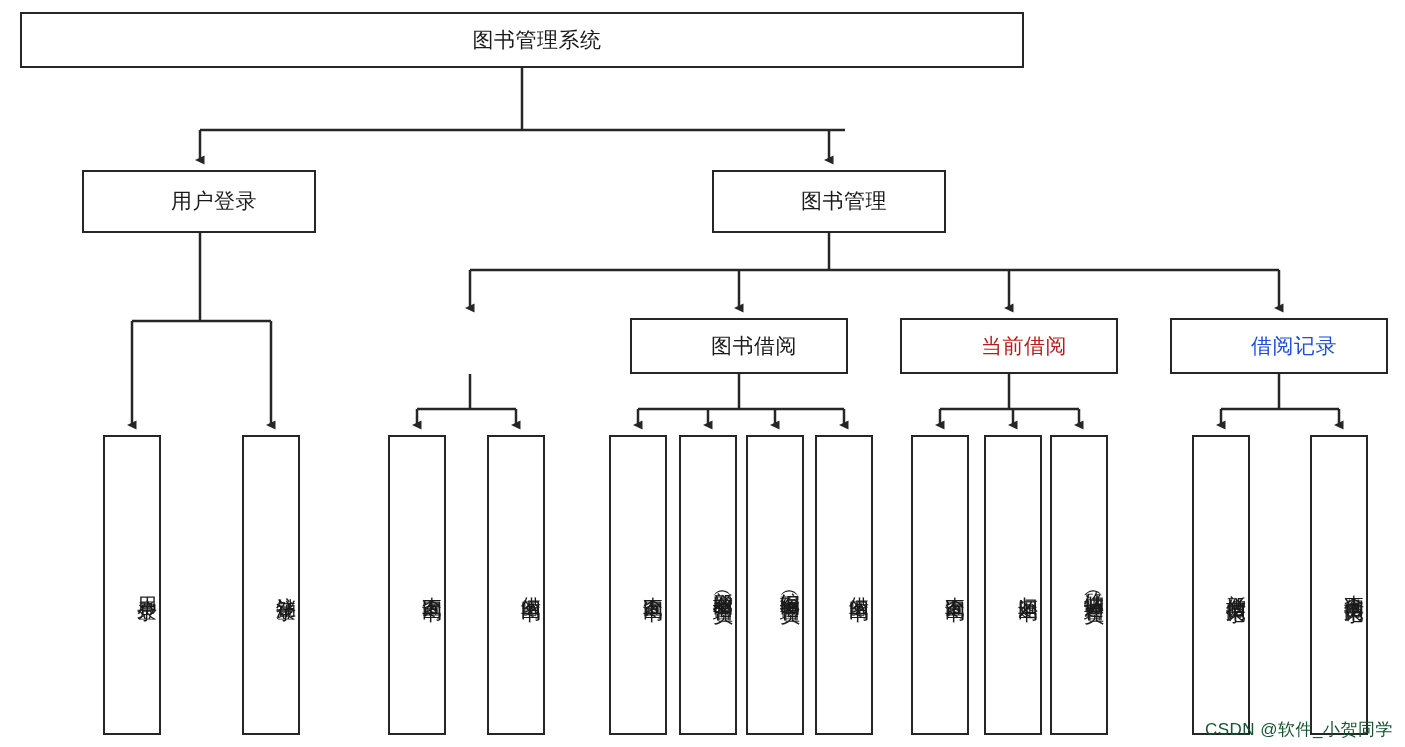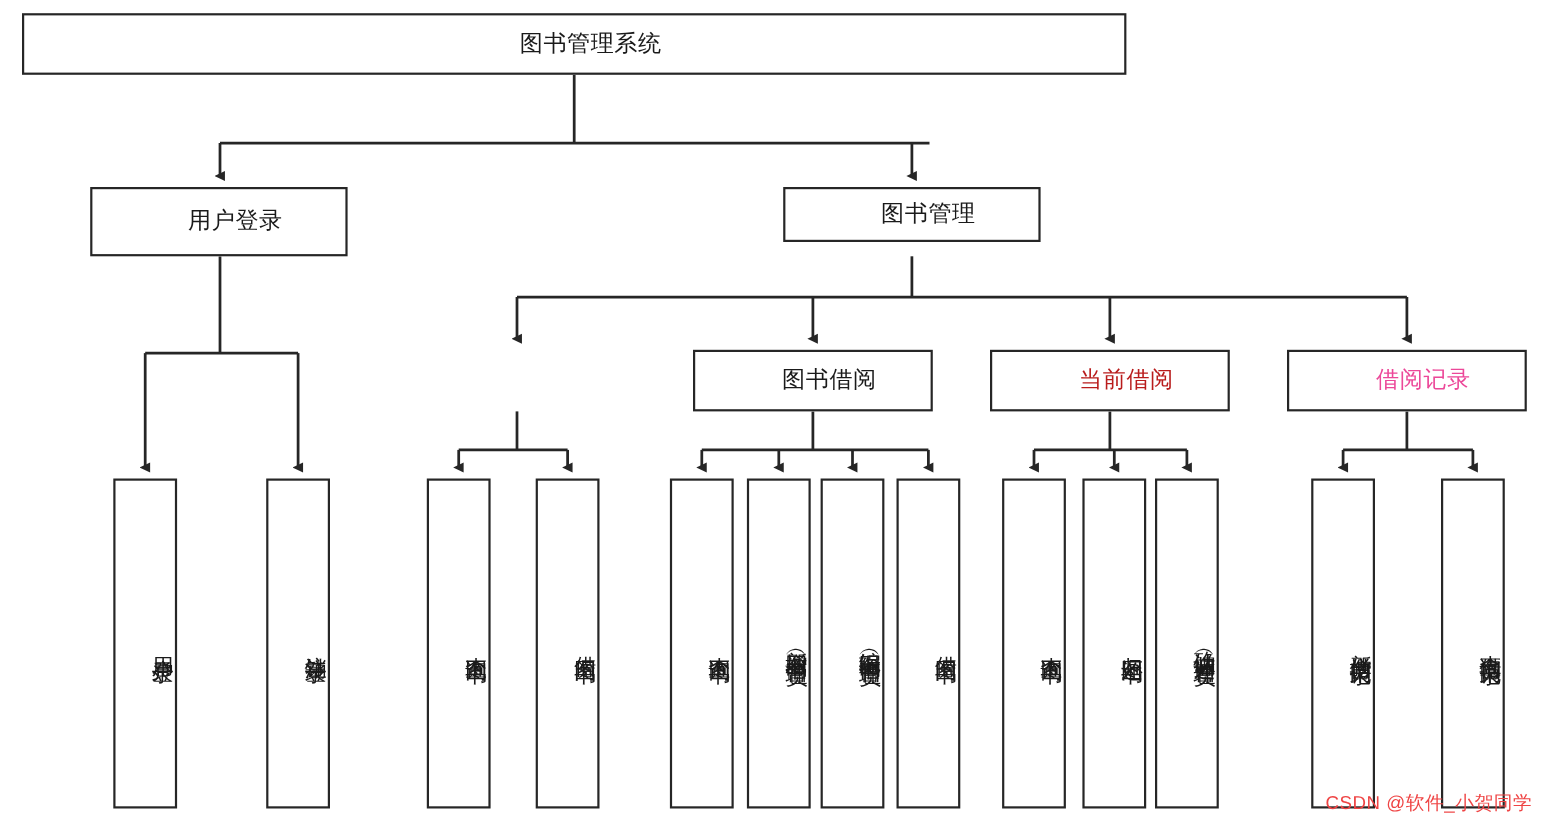--- a/index.html
+++ b/index.html
@@ -114,32 +114,32 @@
     </g>
   </svg>
 
   <div class="node-box" style="left: 20px; top: 12px; width: 1004px; height: 56px; border-color: rgb(38, 38, 38); background: rgb(255, 255, 255);">
     <span class="node-label" style="color: rgb(26, 26, 26);">图书管理系统</span>
   </div>
 
   <div class="node-box" style="left: 82px; top: 170px; width: 234px; height: 63px; border-color: rgb(38, 38, 38); background: rgb(255, 255, 255);">
     <span class="node-label" style="color: rgb(26, 26, 26);">用户登录</span>
   </div>
-  <div class="node-box" style="left: 712px; top: 170px; width: 234px; height: 50px; border-color: rgb(38, 38, 38); background: rgb(255, 255, 255);">
+  <div class="node-box" style="left: 712px; top: 170px; width: 234px; height: 63px; border-color: rgb(38, 38, 38); background: rgb(255, 255, 255);">
     <span class="node-label" style="color: rgb(26, 26, 26);">图书管理</span>
   </div>
 
   <div class="node-box" style="left: 630px; top: 318px; width: 218px; height: 56px; border-color: rgb(38, 38, 38); background: rgb(255, 255, 255);">
     <span class="node-label" style="color: rgb(26, 26, 26);">图书借阅</span>
   </div>
   <div class="node-box" style="left: 900px; top: 318px; width: 218px; height: 56px; border-color: rgb(38, 38, 38); background: rgb(255, 255, 255);">
     <span class="node-label" style="color: #b91c1c;">当前借阅</span>
   </div>
   <div class="node-box" style="left: 1170px; top: 318px; width: 218px; height: 56px; border-color: rgb(38, 38, 38); background: rgb(255, 255, 255);">
-    <span class="node-label" style="color: #ec4899;">借阅记录</span>
+    <span class="node-label" style="color: #1d4ed8;">借阅记录</span>
   </div>
 
   <div class="node-box vertical" style="left: 103px; top: 435px; width: 58px; height: 300px; border-color: rgb(38, 38, 38); background: rgb(255, 255, 255);">
     <span class="node-label" style="color: rgb(26, 26, 26);">用户登录</span>
   </div>
   <div class="node-box vertical" style="left: 242px; top: 435px; width: 58px; height: 300px; border-color: rgb(38, 38, 38); background: rgb(255, 255, 255);">
     <span class="node-label" style="color: rgb(26, 26, 26);">注销登录</span>
   </div>
   <div class="node-box vertical" style="left: 388px; top: 435px; width: 58px; height: 300px; border-color: rgb(38, 38, 38); background: rgb(255, 255, 255);">
     <span class="node-label" style="color: rgb(26, 26, 26);">查询图书</span>
@@ -168,15 +168,15 @@
   <div class="node-box vertical" style="left: 1050px; top: 435px; width: 58px; height: 300px; border-color: rgb(38, 38, 38); background: rgb(255, 255, 255);">
     <span class="node-label" style="color: rgb(26, 26, 26);">确认归还（管理员）</span>
   </div>
   <div class="node-box vertical" style="left: 1192px; top: 435px; width: 58px; height: 300px; border-color: rgb(38, 38, 38); background: rgb(255, 255, 255);">
     <span class="node-label" style="color: rgb(26, 26, 26);">新增借阅记录</span>
   </div>
   <div class="node-box vertical" style="left: 1310px; top: 435px; width: 58px; height: 300px; border-color: rgb(38, 38, 38); background: rgb(255, 255, 255);">
     <span class="node-label" style="color: rgb(26, 26, 26);">查询借阅记录</span>
   </div>
 
-  <div id="watermark" style="color: #ef4444;">CSDN @软件_小贺同学</div>
+  <div id="watermark" style="color: #14532d;">CSDN @软件_小贺同学</div>
 
 </div>
 
 </body></html>

